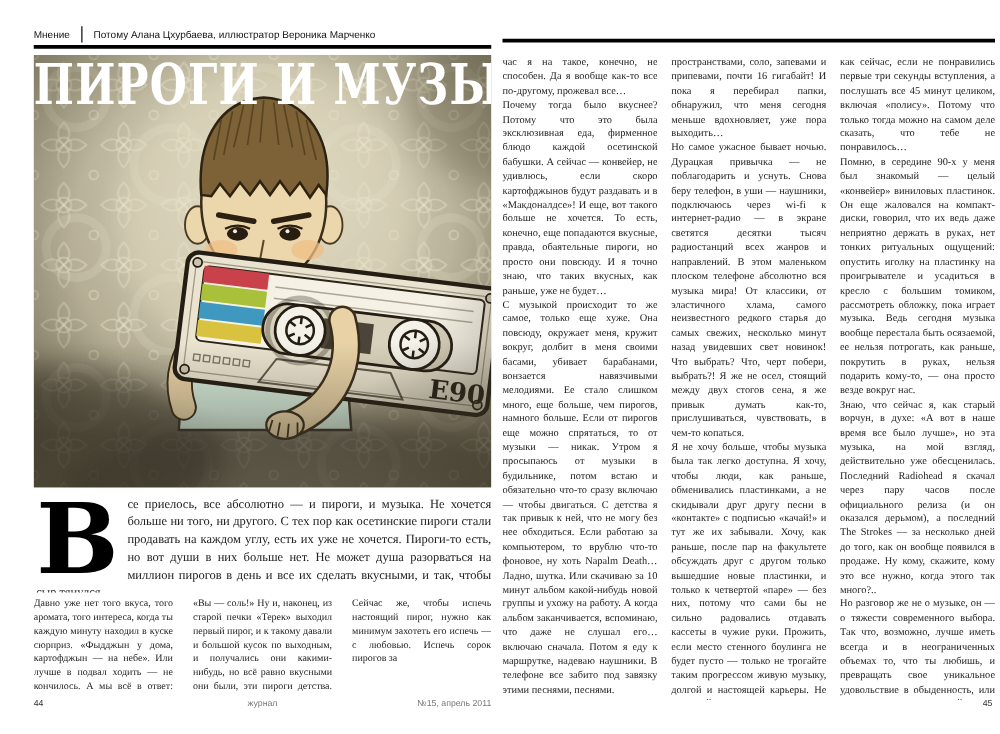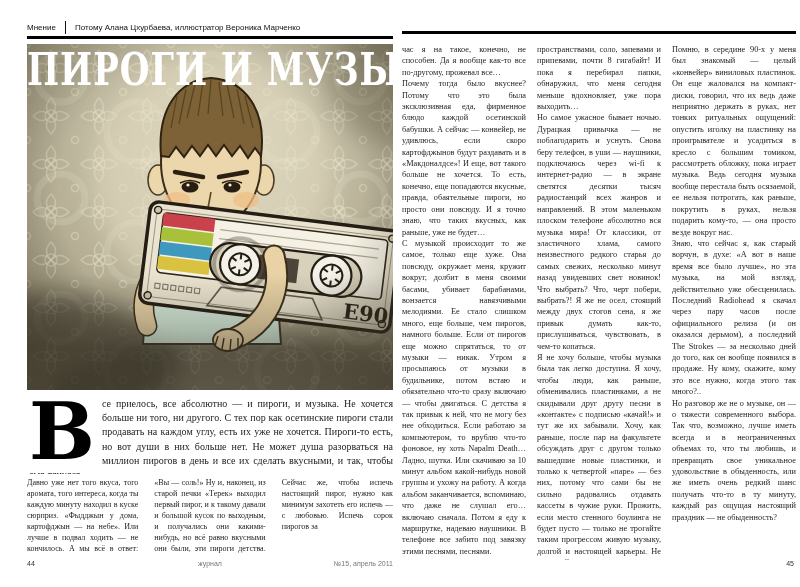--- a/index.html
+++ b/index.html
@@ -232,24 +232,25 @@
 
 <div class="abs rule" id="rule-right"></div>
 
 <div class="abs colsr">
   <div class="col">
       <p>час я на такое, конечно, не способен. Да я вообще как-то все по-другому, прожевал все…</p>
       <p>Почему тогда было вкуснее? Потому что это была эксклюзивная еда, фирменное блюдо каждой осетинской бабушки. А сейчас — конвейер, не удивлюсь, если скоро картофджынов будут раздавать и в «Макдоналдсе»! И еще, вот такого больше не хочется. То есть, конечно, еще попадаются вкусные, правда, обаятельные пироги, но просто они повсюду. И я точно знаю, что таких вкусных, как раньше, уже не будет…</p>
       <p>С музыкой происходит то же самое, только еще хуже. Она повсюду, окружает меня, кружит вокруг, долбит в меня своими басами, убивает барабанами, вонзается навязчивыми мелодиями. Ее стало слишком много, еще больше, чем пирогов, намного больше. Если от пирогов еще можно спрятаться, то от музыки — никак. Утром я просыпаюсь от музыки в будильнике, потом встаю и обязательно что-то сразу включаю — чтобы двигаться. С детства я так привык к ней, что не могу без нее обходиться. Если работаю за компьютером, то врублю что-то фоновое, ну хоть Napalm Death… Ладно, шутка. Или скачиваю за 10 минут альбом какой-нибудь новой группы и ухожу на работу. А когда альбом заканчивается, вспоминаю, что даже не слушал его… включаю сначала. Потом я еду к маршрутке, надеваю наушники. В телефоне все забито под завязку этими песнями, песнями.</p>
     </div>
   <div class="col">
-      <p>пространствами, соло, запевами и припевами, почти 8 гигабайт! И пока я перебирал папки, обнаружил, что меня сегодня меньше вдохновляет, уже пора выходить…</p>
+      <p>пространствами, соло, запевами и припевами, почти 16 гигабайт! И пока я перебирал папки, обнаружил, что меня сегодня меньше вдохновляет, уже пора выходить…</p>
       <p>Но самое ужасное бывает ночью. Дурацкая привычка — не поблагодарить и уснуть. Снова беру телефон, в уши — наушники, подключаюсь через wi-fi к интернет-радио — в экране светятся десятки тысяч радиостанций всех жанров и направлений. В этом маленьком плоском телефоне абсолютно вся музыка мира! От классики, от эластичного хлама, самого неизвестного редкого старья до самых свежих, несколько минут назад увидевших свет новинок! Что выбрать? Что, черт побери, выбрать?! Я же не осел, стоящий между двух стогов сена, я же привык думать как-то, прислушиваться, чувствовать, в чем-то копаться.</p>
       <p>Я не хочу больше, чтобы музыка была так легко доступна. Я хочу, чтобы люди, как раньше, обменивались пластинками, а не скидывали друг другу песни в «контакте» с подписью «качай!» и тут же их забывали. Хочу, как раньше, после пар на факультете обсуждать друг с другом только вышедшие новые пластинки, и только к четвертой «паре» — без них, потому что сами бы не сильно радовались отдавать кассеты в чужие руки. Прожить, если место стенного боулинга не будет пусто — только не трогайте таким прогрессом живую музыку, долгой и настоящей карьеры. Не позволяйте по-</p>
     </div>
   <div class="col">
+      <p>как сейчас, если не понравились первые три секунды вступления, а послушать все 45 минут целиком, включая «полису». Потому что только тогда можно на самом деле сказать, что тебе не понравилось…</p>
       <p>Помню, в середине 90-х у меня был знакомый — целый «конвейер» виниловых пластинок. Он еще жаловался на компакт-диски, говорил, что их ведь даже неприятно держать в руках, нет тонких ритуальных ощущений: опустить иголку на пластинку на проигрывателе и усадиться в кресло с большим томиком, рассмотреть обложку, пока играет музыка. Ведь сегодня музыка вообще перестала быть осязаемой, ее нельзя потрогать, как раньше, покрутить в руках, нельзя подарить кому-то, — она просто везде вокруг нас.</p>
       <p>Знаю, что сейчас я, как старый ворчун, в духе: «А вот в наше время все было лучше», но эта музыка, на мой взгляд, действительно уже обесценилась. Последний Radiohead я скачал через пару часов после официального релиза (и он оказался дерьмом), а последний The Strokes — за несколько дней до того, как он вообще появился в продаже. Ну кому, скажите, кому это все нужно, когда этого так много?..</p>
       <p>Но разговор же не о музыке, он — о тяжести современного выбора. Так что, возможно, лучше иметь всегда и в неограниченных объемах то, что ты любишь, и превращать свое уникальное удовольствие в обыденность, или же иметь очень редкий шанс получать что-то в ту минуту, каждый раз ощущая настоящий праздник — не обыденность?</p>
     </div>
 </div>
 
 <div class="abs footer" id="f-right-num">45</div>
 
 </body></html>

